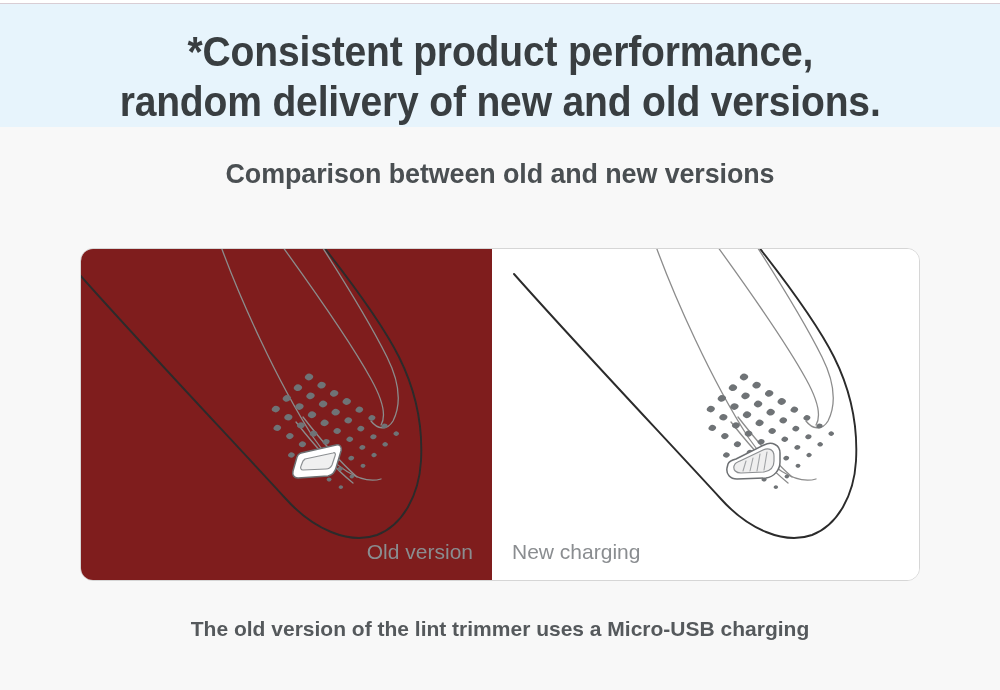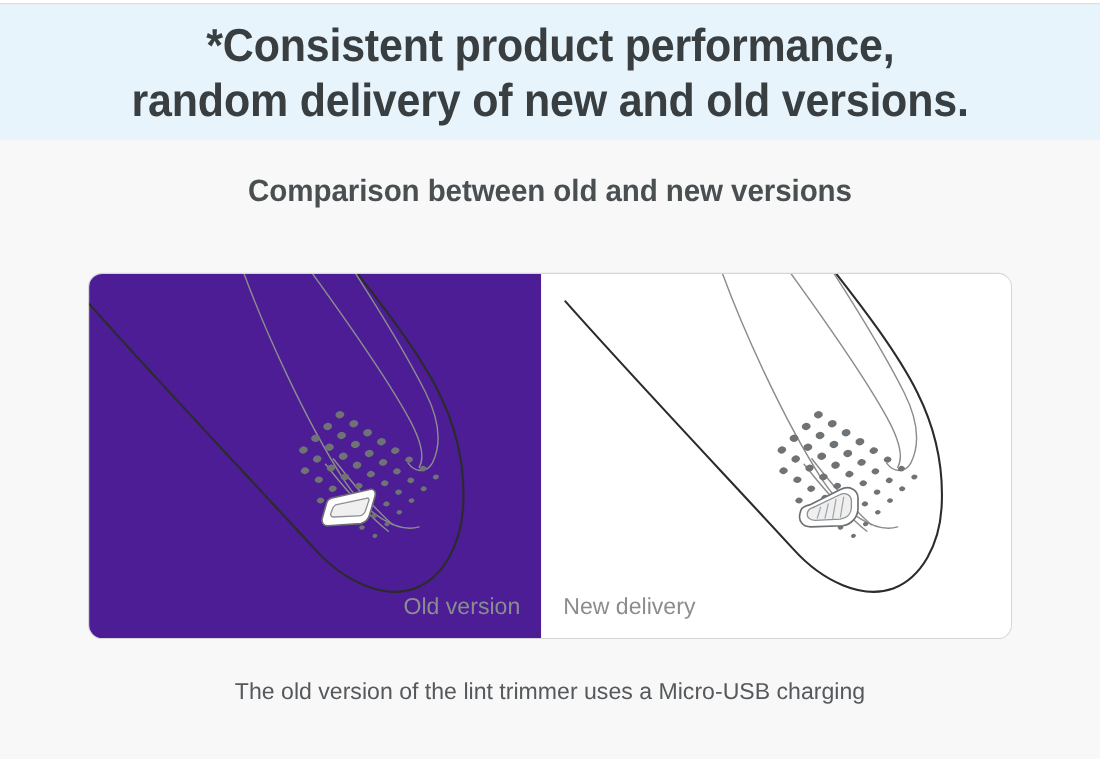--- a/index.html
+++ b/index.html
@@ -32,21 +32,21 @@
   
   .header-banner {
     position: absolute;
     left: 0; top: 4px;
     width: 1000px;
     height: 123px;
     background: #e7f4fc;
     display: flex;
     flex-direction: column;
     align-items: center;
-    justify-content: center;
+    justify-content: flex-end;
     box-sizing: border-box;
   }
   .header-line {
     color: #393e41;
     font-weight: bold;
     font-size: 42px;
     line-height: 50px;
     letter-spacing: -0.2px;
     white-space: nowrap;
     text-align: center;
@@ -81,21 +81,21 @@
     overflow: hidden;
     display: flex;
   }
   .compare-half {
     position: relative;
     height: 100%;
     overflow: hidden;
   }
   .half-old {
     width: 411px;
-    background: #4c1d95;
+    background: #7f1d1d;
   }
   .half-new {
     width: 427px;
     background: #ffffff;
   }
   .half-svg {
     position: absolute;
     left: 0; top: 0;
     display: block;
   }
@@ -112,21 +112,21 @@
   
   .caption {
     position: absolute;
     left: 0; top: 615px;
     width: 1000px;
     text-align: center;
     color: #55595c;
     font-size: 21px;
     line-height: 27px;
   }
-  .caption-line { display: block; white-space: nowrap; }
+  .caption-line { display: block; white-space: nowrap; font-weight: bold; }
 </style>
 </head>
 <body>
 
 <div class="top-sliver"></div>
 <div class="top-hairline"></div>
 
 <div class="header-banner">
   <div class="header-line">*Consistent product performance,</div>
   <div class="header-line header-line-2">random delivery of new and old versions.</div>
@@ -310,19 +310,19 @@
         <path d="M248,212 L271,201 C277,198 282,201 282,207 L282,212 C282,218 278,222 272,223
                  L249,224 C244,224 241,221 242,217 L243,215 C244,213 246,213 248,212 Z"></path>
       </g>
       <g fill="none" stroke="#a0a3a6" stroke-width="1.1" stroke-linecap="round">
         <path d="M254,212 L251,222"></path>
           <path d="M261,209 L258,222"></path>
           <path d="M268,205 L265,222"></path>
           <path d="M275,203 L272,221"></path>
       </g>
     </svg>
-    <div class="half-label label-new">New delivery</div>
+    <div class="half-label label-new">New charging</div>
   </div>
 </div>
 
 <div class="caption">
   <span class="caption-line">The old version of the lint trimmer uses a Micro-USB charging</span>
 </div>
 
 </body></html>

